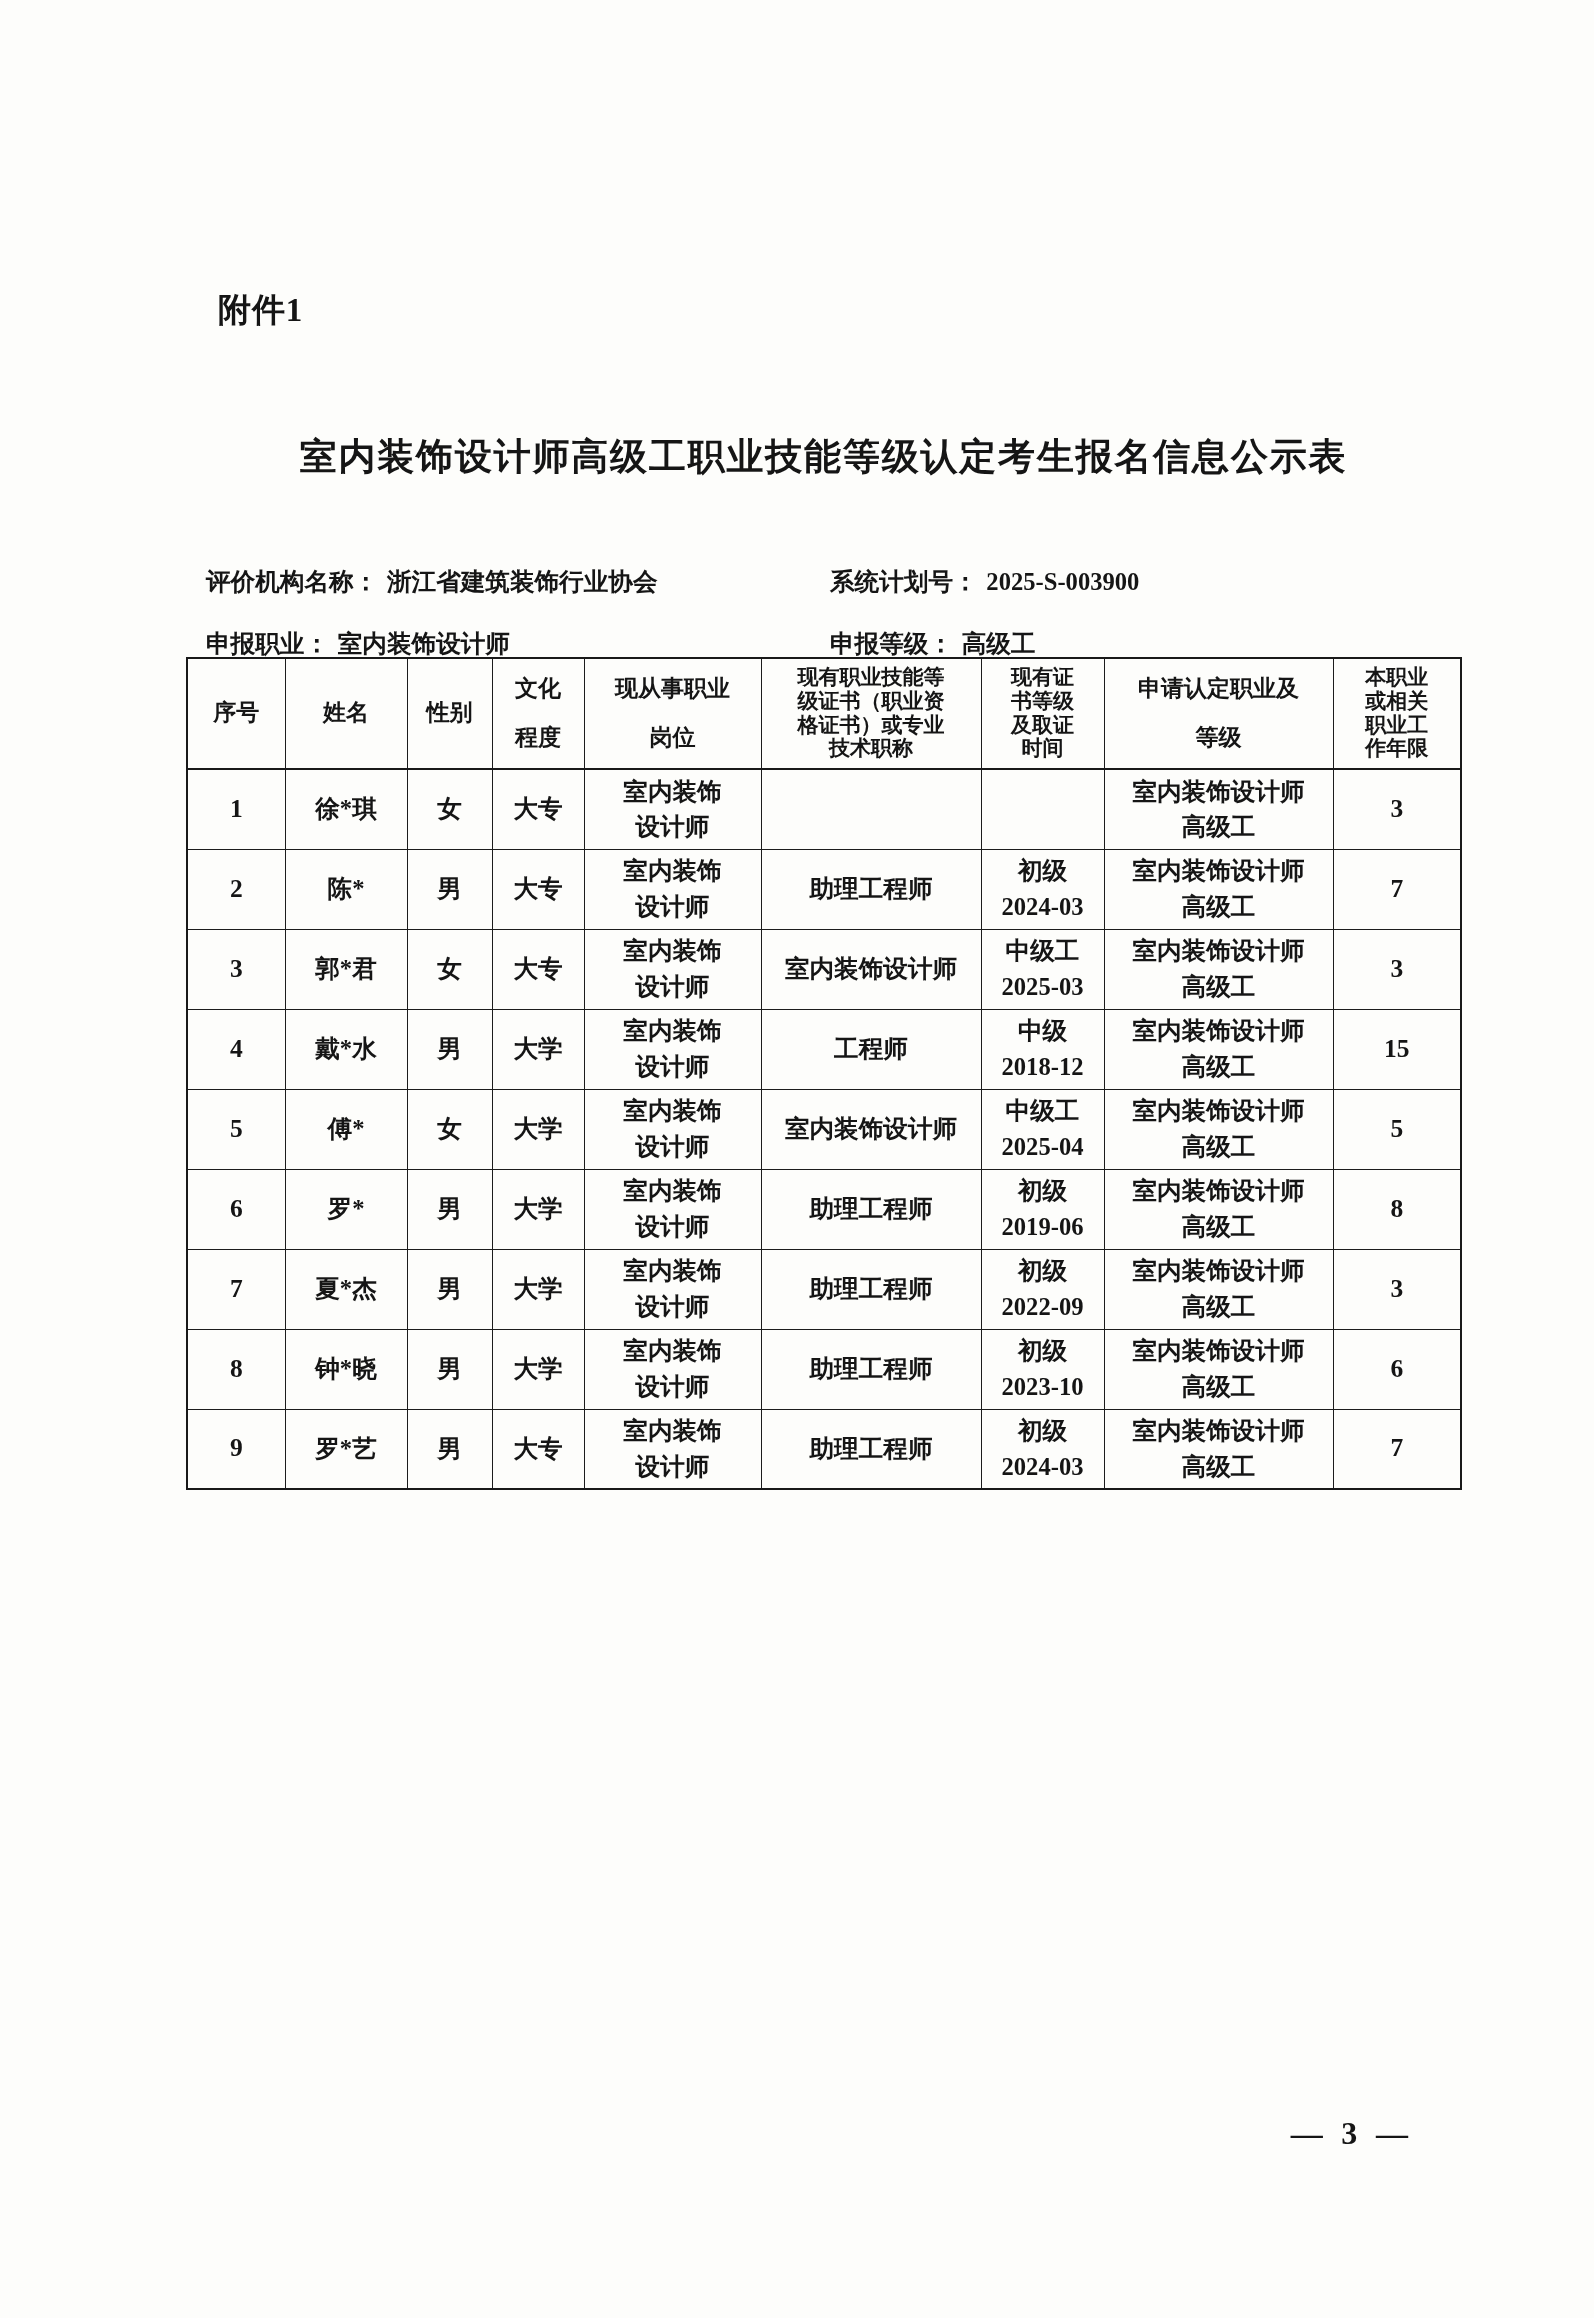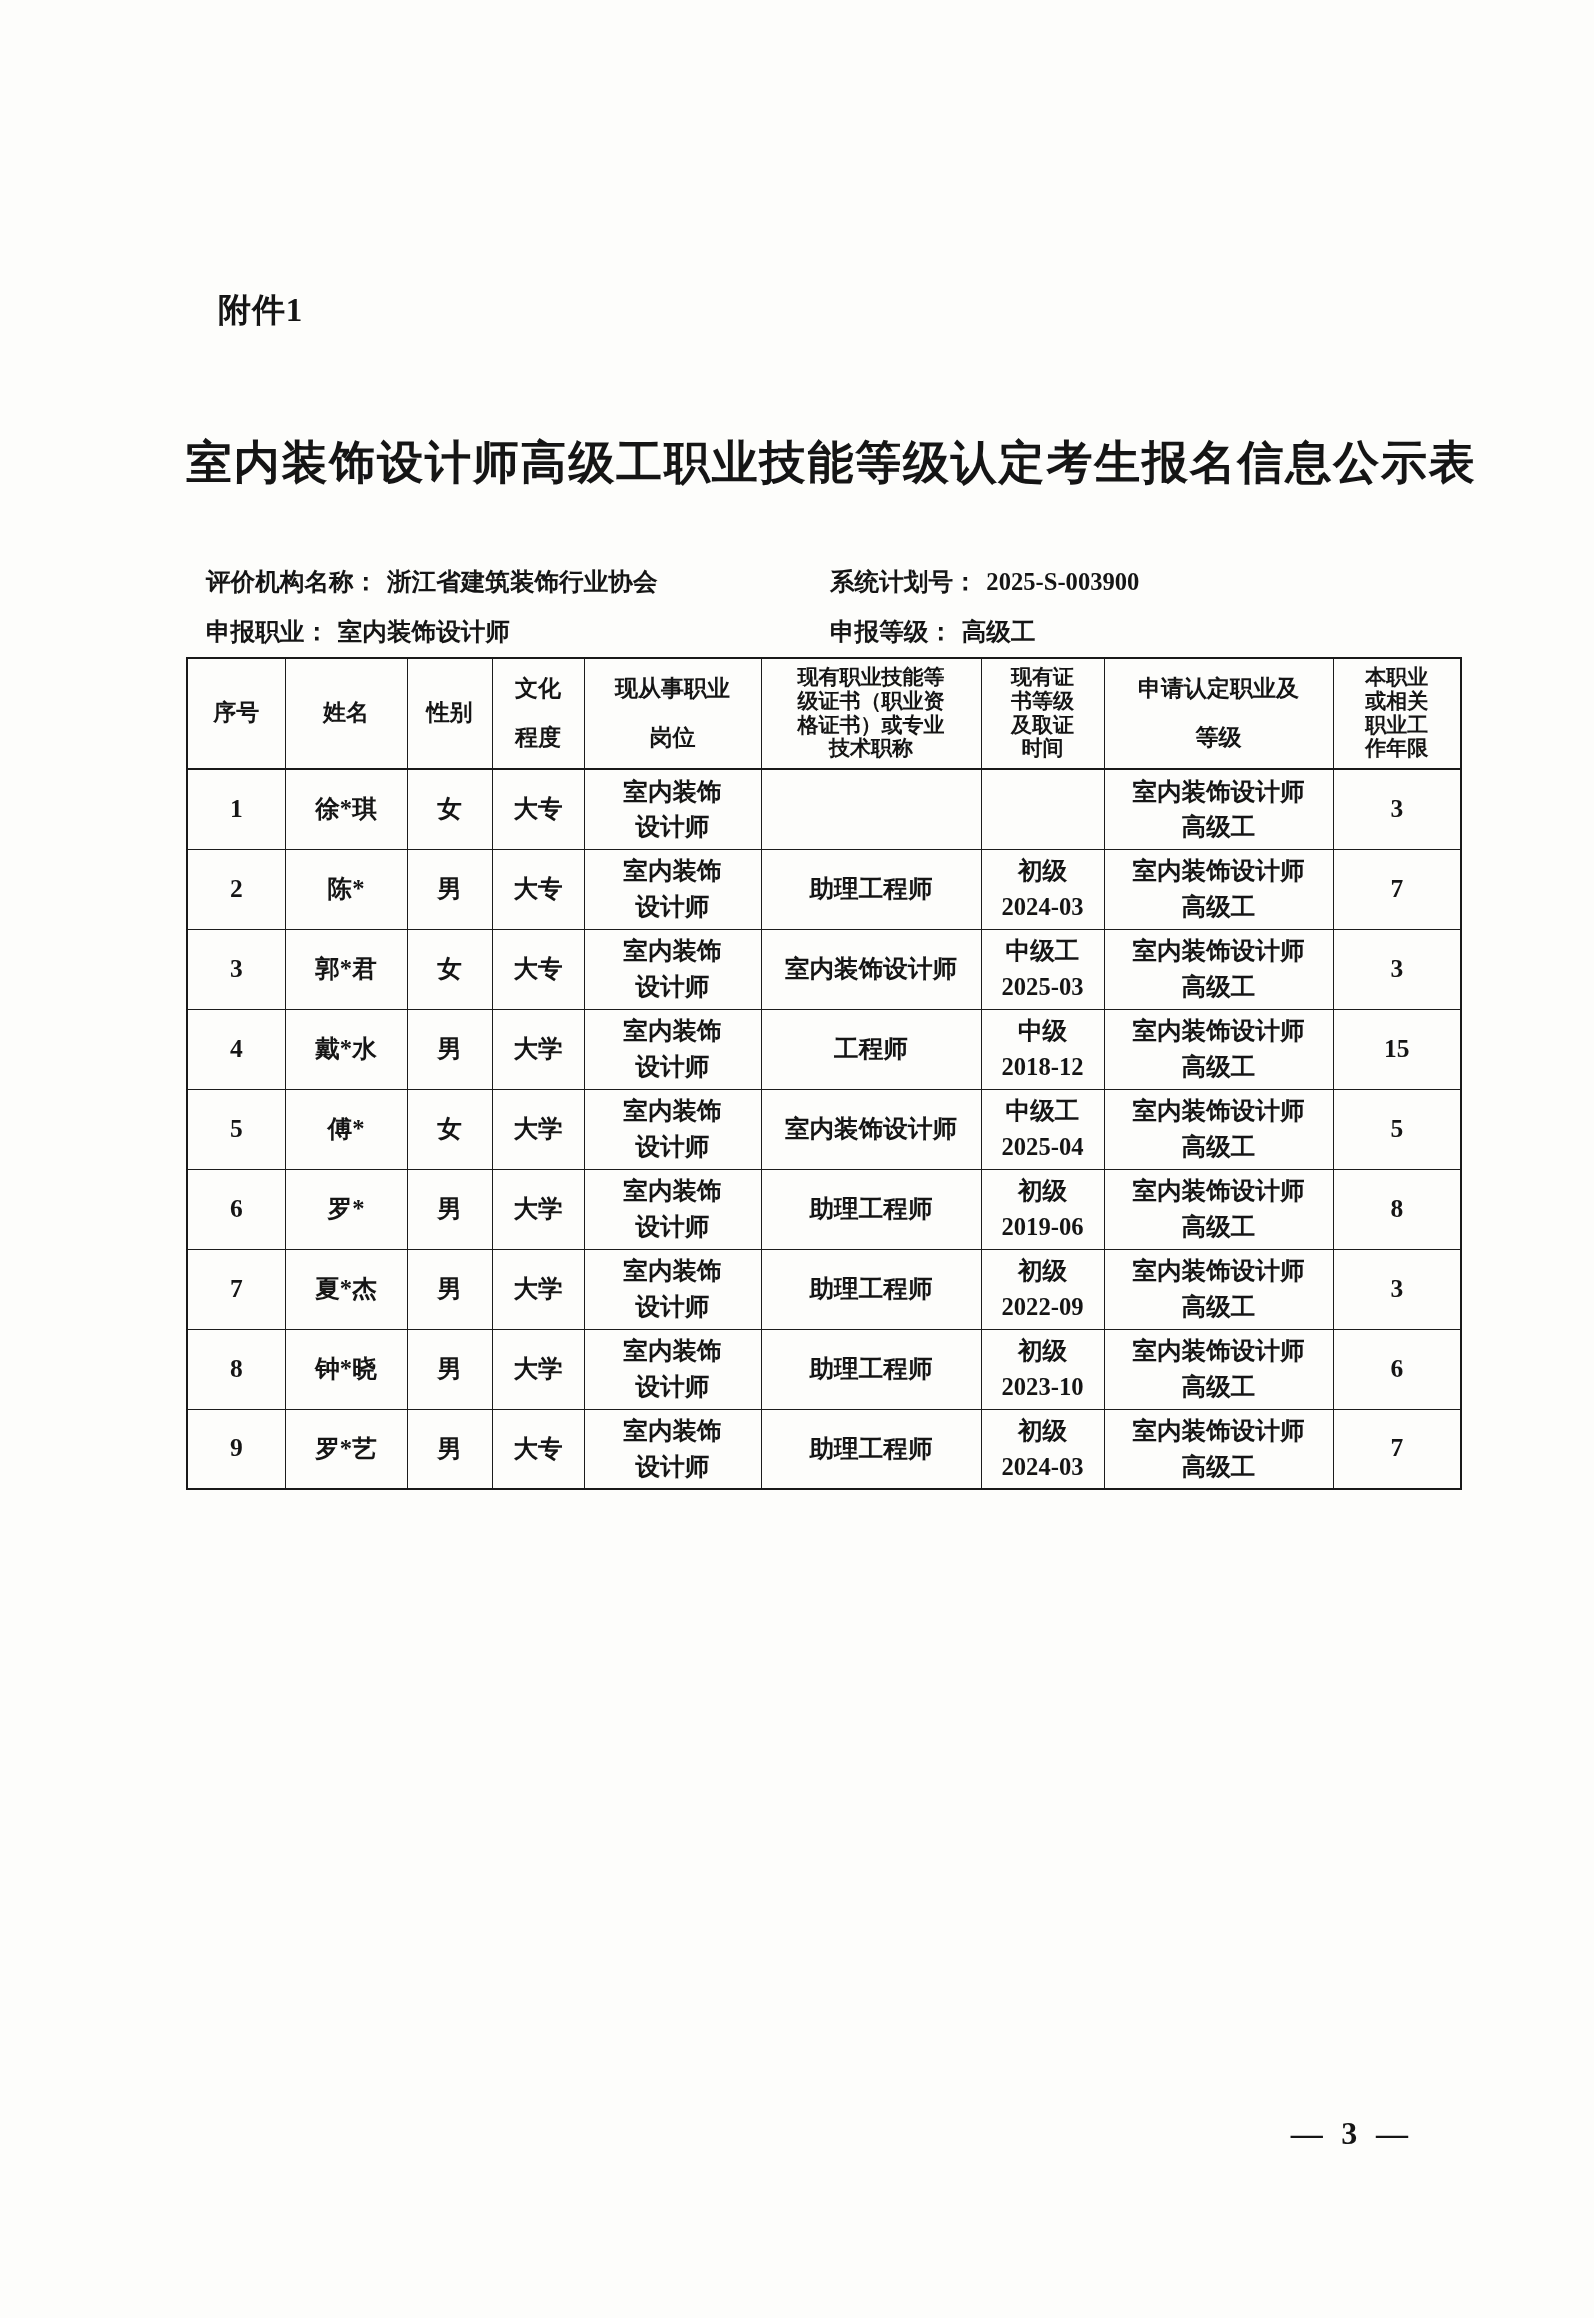--- a/index.html
+++ b/index.html
@@ -23,34 +23,34 @@
     font-weight: bold;
     letter-spacing: 0.9px;
     text-align: right;
   }
   .doc-title {
     position: absolute;
     left: 186px; top: 432px;
     width: 1275px;
     margin: 0;
     text-align: center;
-    font-size: 46px;
+    font-size: 37px;
     font-weight: bold;
     letter-spacing: 1.8px;
     white-space: nowrap;
   }
   .meta {
     position: absolute;
     left: 206px; top: 537px;
     width: 1256px;
     font-size: 24.6px;
     font-weight: bold;
   }
   .meta-row { display: flex; align-items: baseline; margin-top: 28px; }
-  .meta-row + .meta-row { margin-top: 17px; }
+  .meta-row + .meta-row { margin-top: 29px; }
   .meta-cell-left { width: 624px; }
   .meta-label { margin-right: 8.8px; }
   table.candidates {
     position: absolute;
     left: 186px; top: 657px;
     width: 1275px;
     border-collapse: collapse;
     table-layout: fixed;
     border: 2.6px solid #191919;
   }

